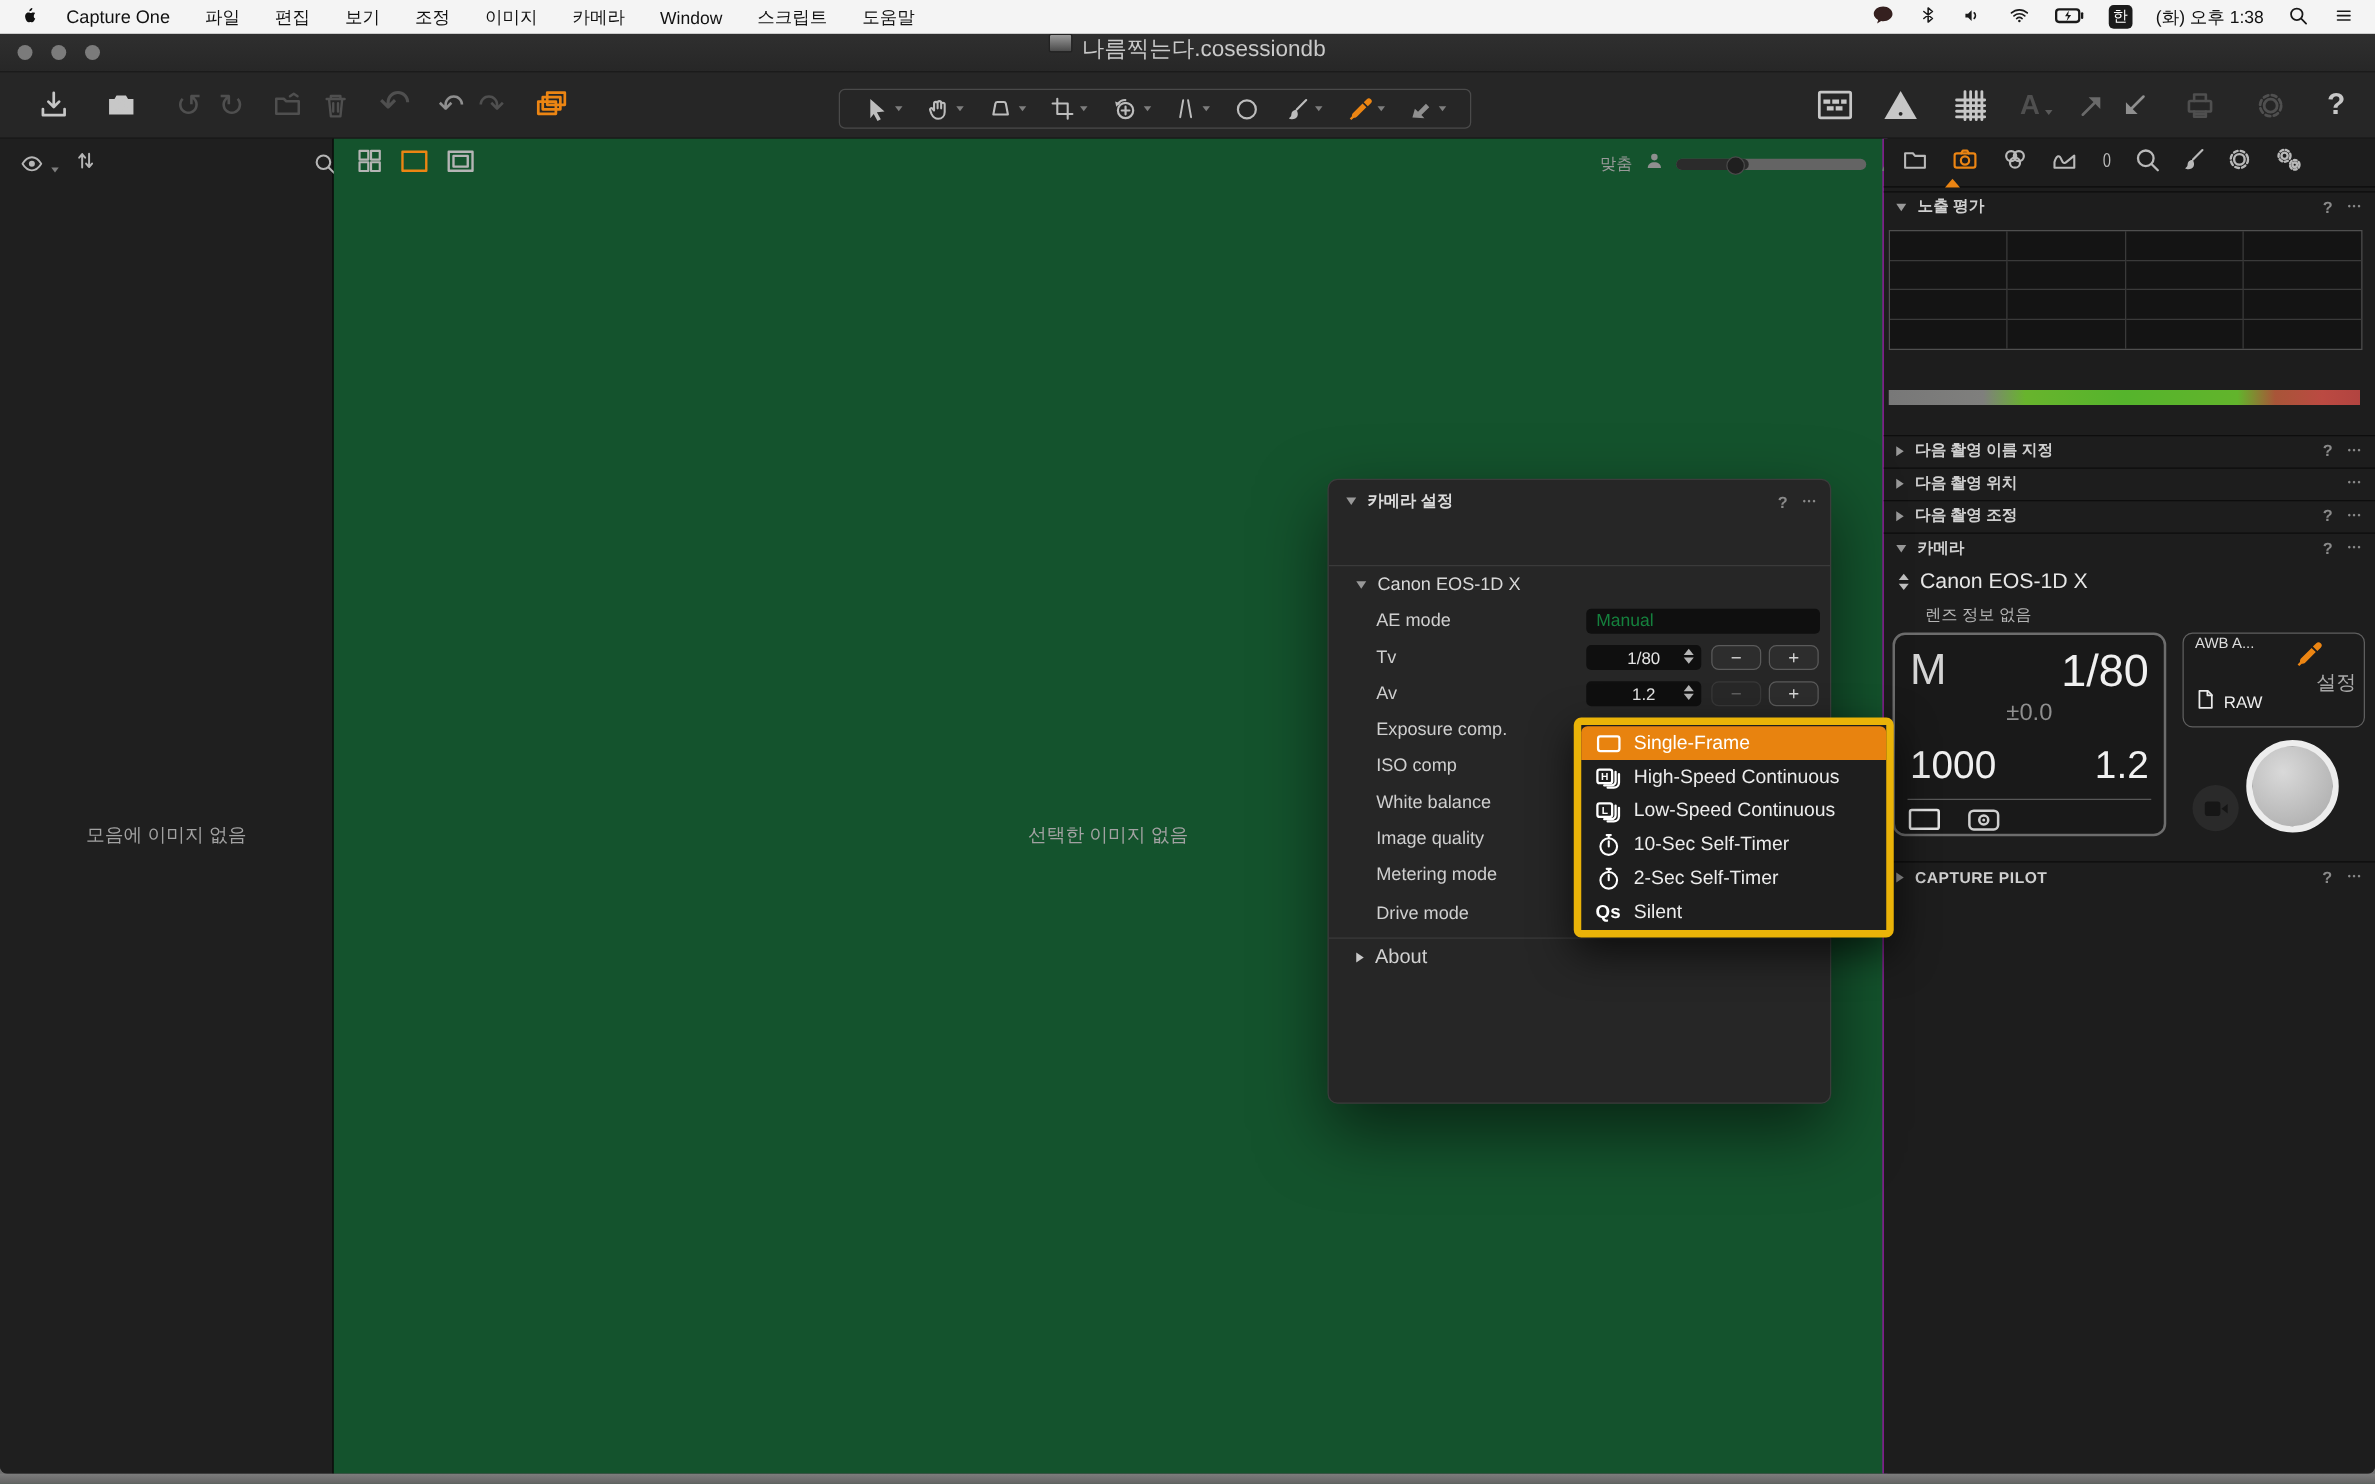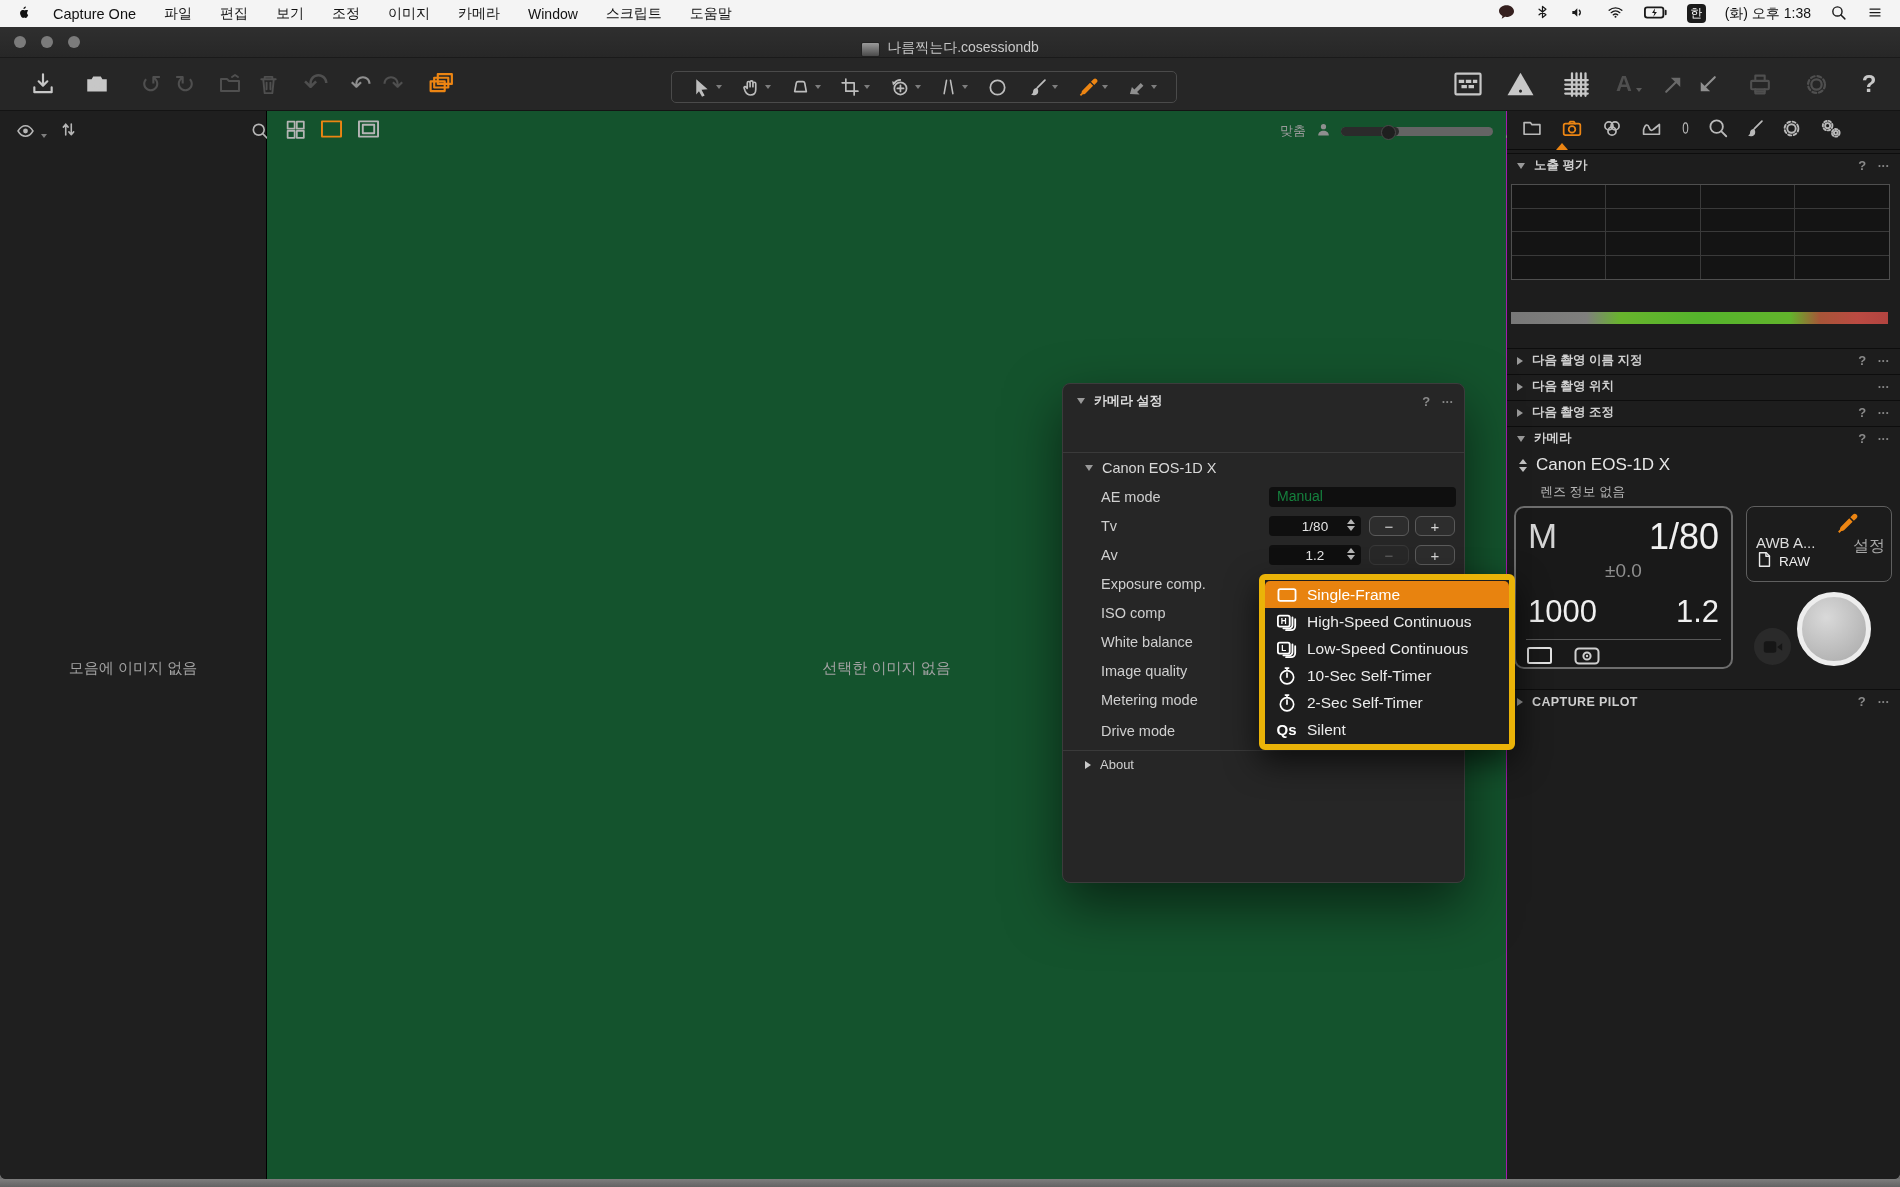--- a/index.html
+++ b/index.html
@@ -9,21 +9,21 @@
   svg.icn .f{fill:currentColor;stroke:none}
   svg.icn .tf{fill:currentColor;stroke:none;font-family:"Liberation Sans","DejaVu Sans",sans-serif;font-weight:bold}
   
   .menubar{position:absolute;left:0;top:0;width:100%;height:27px;background:#f4f4f4;display:flex;align-items:center;padding:0 16px;box-sizing:border-box;color:#111;font-size:14px;z-index:50}
   .menubar .mi{margin-right:28px;white-space:nowrap}
   .menubar .app{font-weight:normal;font-size:14.5px}
   .mb-right{margin-left:auto;display:flex;align-items:center;gap:19px}
   .badge-kr{width:19px;height:19px;background:#1b1b1b;color:#fff;border-radius:4px;font-size:12px;display:flex;align-items:center;justify-content:center}
   
   .window{position:absolute;left:0;top:27px;width:1900px;height:1152px;background:#202020;border-radius:0 0 6px 6px;overflow:hidden}
-  .titlebar{position:absolute;left:0;top:0;width:100%;height:30px;background:linear-gradient(#2f2f2f,#272727);border-bottom:1px solid #1a1a1a;display:flex;align-items:flex-end;justify-content:center;color:#c9c9c9;font-size:14px}
+  .titlebar{position:absolute;left:0;top:0;width:100%;height:30px;background:linear-gradient(#2f2f2f,#272727);border-bottom:1px solid #1a1a1a;display:flex;align-items:flex-start;justify-content:center;color:#c9c9c9;font-size:18px}
   .lights{position:absolute;left:14px;top:9px;display:flex;gap:15px}
   .lights i{width:12px;height:12px;border-radius:50%;background:#7b7b7b;display:block}
   .doc-ic{width:17px;height:13px;border-radius:2px;background:linear-gradient(#9a9a9a,#4a4a4a);margin-right:7px;border:1px solid #222}
   .toolbar{position:absolute;left:0;top:31px;width:100%;height:52px;background:#262626;border-bottom:1px solid #141414;color:#4f4f4f}
   .tb-ic{position:absolute;top:0;height:52px;display:flex;align-items:center;justify-content:center}
   .bright{color:#c7c7c7}.mid{color:#8f8f8f}.dim{color:#4f4f4f}.org{color:#ec8513}
   .toolgroup{position:absolute;left:671px;top:13px;width:504px;height:30px;border:1px solid #4a4a4a;border-radius:5px;display:flex;align-items:center;justify-content:space-evenly;color:#bdbdbd}
   .tool{display:flex;align-items:center}
   .crt{width:0;height:0;border-left:3.5px solid transparent;border-right:3.5px solid transparent;border-top:4px solid #7e7e7e;margin-left:4px}
   .uar{font-size:25px;line-height:1;font-family:"DejaVu Sans",sans-serif}
@@ -508,21 +508,21 @@
         <span class="abs" style="left:58px;top:139px;color:#cfcfcf">
           <svg class="icn" width="26" height="18" viewBox="0 0 26 18">
               <rect x="1.5" y="1.5" width="23" height="15" rx="3.5" stroke-width="1.7"></rect>
               <circle cx="13" cy="9" r="3.6" stroke-width="1.6"></circle>
               <circle class="f" cx="13" cy="9" r="1.2"></circle>
             </svg>
         </span>
       </div>
 
       <div class="wbbox">
-        <span class="abs" style="left:9px;top:27px;font-size:15px">AWB A...</span>
+        <span class="abs" style="left:9px;top:0;font-size:12px">AWB A...</span>
         <span class="abs" style="left:88px;top:5px;color:#ec8513">
           <svg class="icn" width="23" height="23" viewBox="0 0 24 24">
               <path class="f" d="M18.8 2.7a2.6 2.6 0 013.7 3.7l-2.8 2.8-3.7-3.7zM14.9 6.6l-8.7 8.7c-.9.9-1 2-1 3l-2 2.1 1.4 1.4 2.1-2c1 0 2.1-.1 3-1l8.7-8.7z"></path>
             </svg>
         </span>
         <span class="abs" style="right:6px;top:29px;font-size:16px;color:#a8a8a8">설정</span>
         <span class="abs" style="left:9px;top:42px;color:#e8e8e8">
           <svg class="icn" width="17" height="21" viewBox="0 0 24 24">
               <path d="M5 2.5h9.5l4.5 4.5v14.5H5z" stroke-width="1.8"></path>
               <path d="M14 2.5V7.5h5" stroke-width="1.8"></path>
@@ -609,21 +609,21 @@
   </div>
   <div class="srow" style="top:306px">
     <span class="lbl">Metering mode</span>
   </div>
   <div class="srow" style="top:337px">
     <span class="lbl">Drive mode</span>
     <span class="fld wide" style="border:1px solid #4a4a4a;background:#161616"></span>
   </div>
 
   <i class="sp-div" style="top:366px"></i>
-  <div class="abs" style="left:22px;top:373px;display:flex;align-items:center;font-size:13px;color:#d0d0d0">
+  <div class="abs" style="left:22px;top:373px;display:flex;align-items:center;font-size:16px;color:#d0d0d0">
     <i class="tri-r" style="border-left-color:#c9c9c9"></i>
     <span>About</span>
   </div>
 </div>
 
 <div class="popup">
   <div class="dm-item selected">
     <span class="dm-ic">
       <svg class="icn" width="22" height="18" viewBox="0 0 24 20">
           <rect x="2.5" y="3.5" width="19" height="13" rx="2" stroke-width="2.2"></rect>

